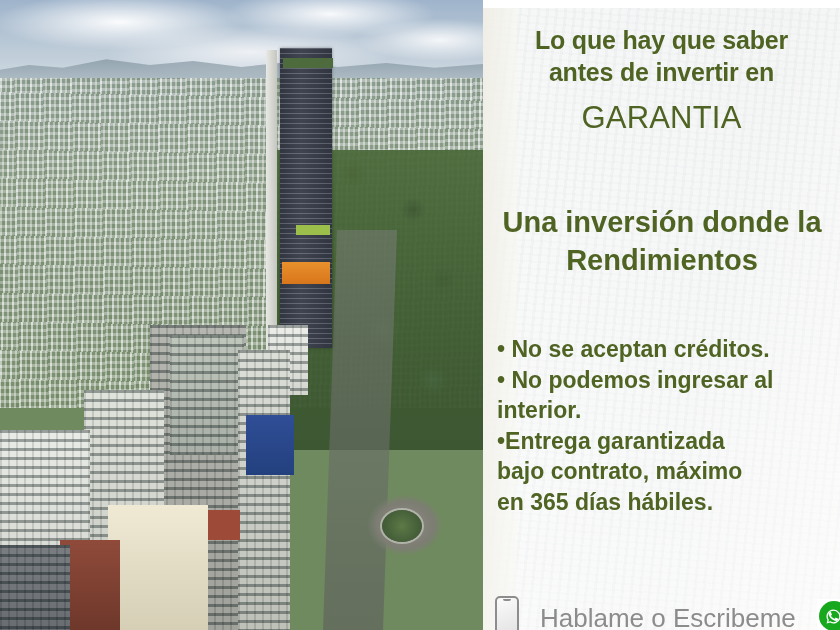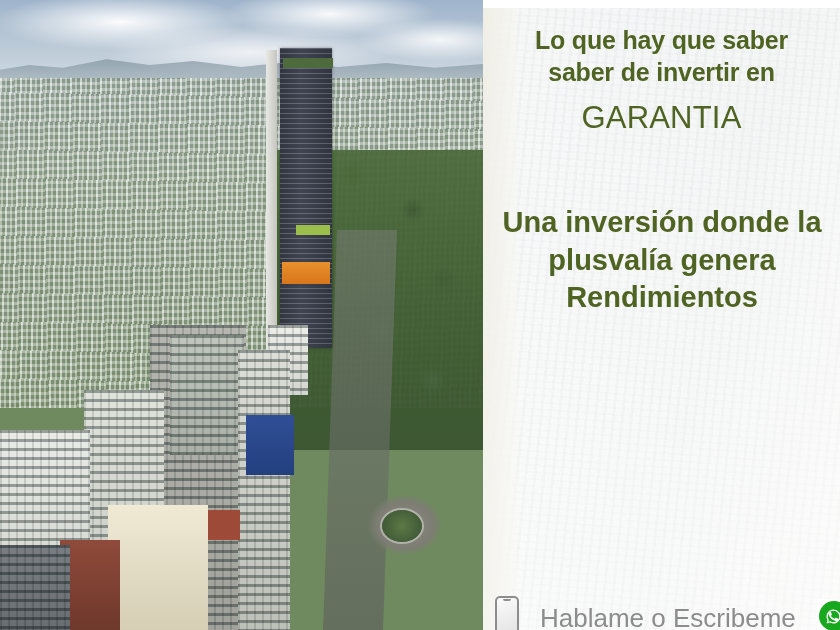--- a/index.html
+++ b/index.html
@@ -387,33 +387,40 @@
 
   <div class="text-panel">
     <div class="panel-bg"></div>
     <div class="panel-edge"></div>
     <div class="panel-wash"></div>
 
     <div class="panel-content">
 
       <div class="headline">
         <div>Lo que hay que saber</div>
-        <div>saber de invertir en</div>
+        <div>antes de invertir en</div>
       </div>
 
       <div class="headline-big">
         <div>GARANTIA</div>
       </div>
 
       <div class="subhead">
         <div>Una inversión donde la</div>
-        <div>plusvalía genera</div>
         <div>Rendimientos</div>
       </div>
 
+      <div class="bullets">
+        <div>• No se aceptan créditos.</div>
+        <div>• No podemos ingresar al</div>
+        <div>interior.</div>
+        <div>•Entrega garantizada</div>
+        <div>bajo contrato, máximo</div>
+        <div>en 365 días hábiles.</div>
+      </div>
 
       <div class="footer">
         <div class="phone-icon"></div>
         <div class="footer-text">Hablame o Escribeme</div>
         <div class="wa-badge">
           <div class="wa-circle">
             <svg width="19" height="19" viewBox="0 0 24 24" aria-hidden="true">
               <path fill="#ffffff" d="M17.3 14.4c-.3-.15-1.75-.86-2.02-.96-.27-.1-.47-.15-.67.15-.2.3-.77.96-.94 1.16-.17.2-.35.22-.65.07-.3-.15-1.25-.46-2.38-1.47-.88-.78-1.47-1.75-1.64-2.05-.17-.3-.02-.46.13-.61.14-.14.3-.35.45-.53.15-.18.2-.3.3-.5.1-.2.05-.38-.02-.53-.08-.15-.67-1.6-.92-2.2-.24-.57-.49-.5-.67-.5h-.57c-.2 0-.52.07-.79.38-.27.3-1.04 1.02-1.04 2.48s1.07 2.88 1.22 3.08c.15.2 2.1 3.2 5.08 4.49.71.3 1.26.49 1.69.63.71.22 1.36.19 1.87.12.57-.09 1.75-.71 2-1.4.25-.69.25-1.28.17-1.4-.07-.13-.27-.2-.57-.35z"></path>
               <path fill="#ffffff" d="M12 3.2A8.8 8.8 0 0 0 4.4 16.5L3.3 20.7l4.33-1.13A8.8 8.8 0 1 0 12 3.2zm0 1.6a7.2 7.2 0 1 1-3.78 13.32l-.27-.16-2.56.67.69-2.5-.18-.29A7.2 7.2 0 0 1 12 4.8z"></path>
             </svg>

